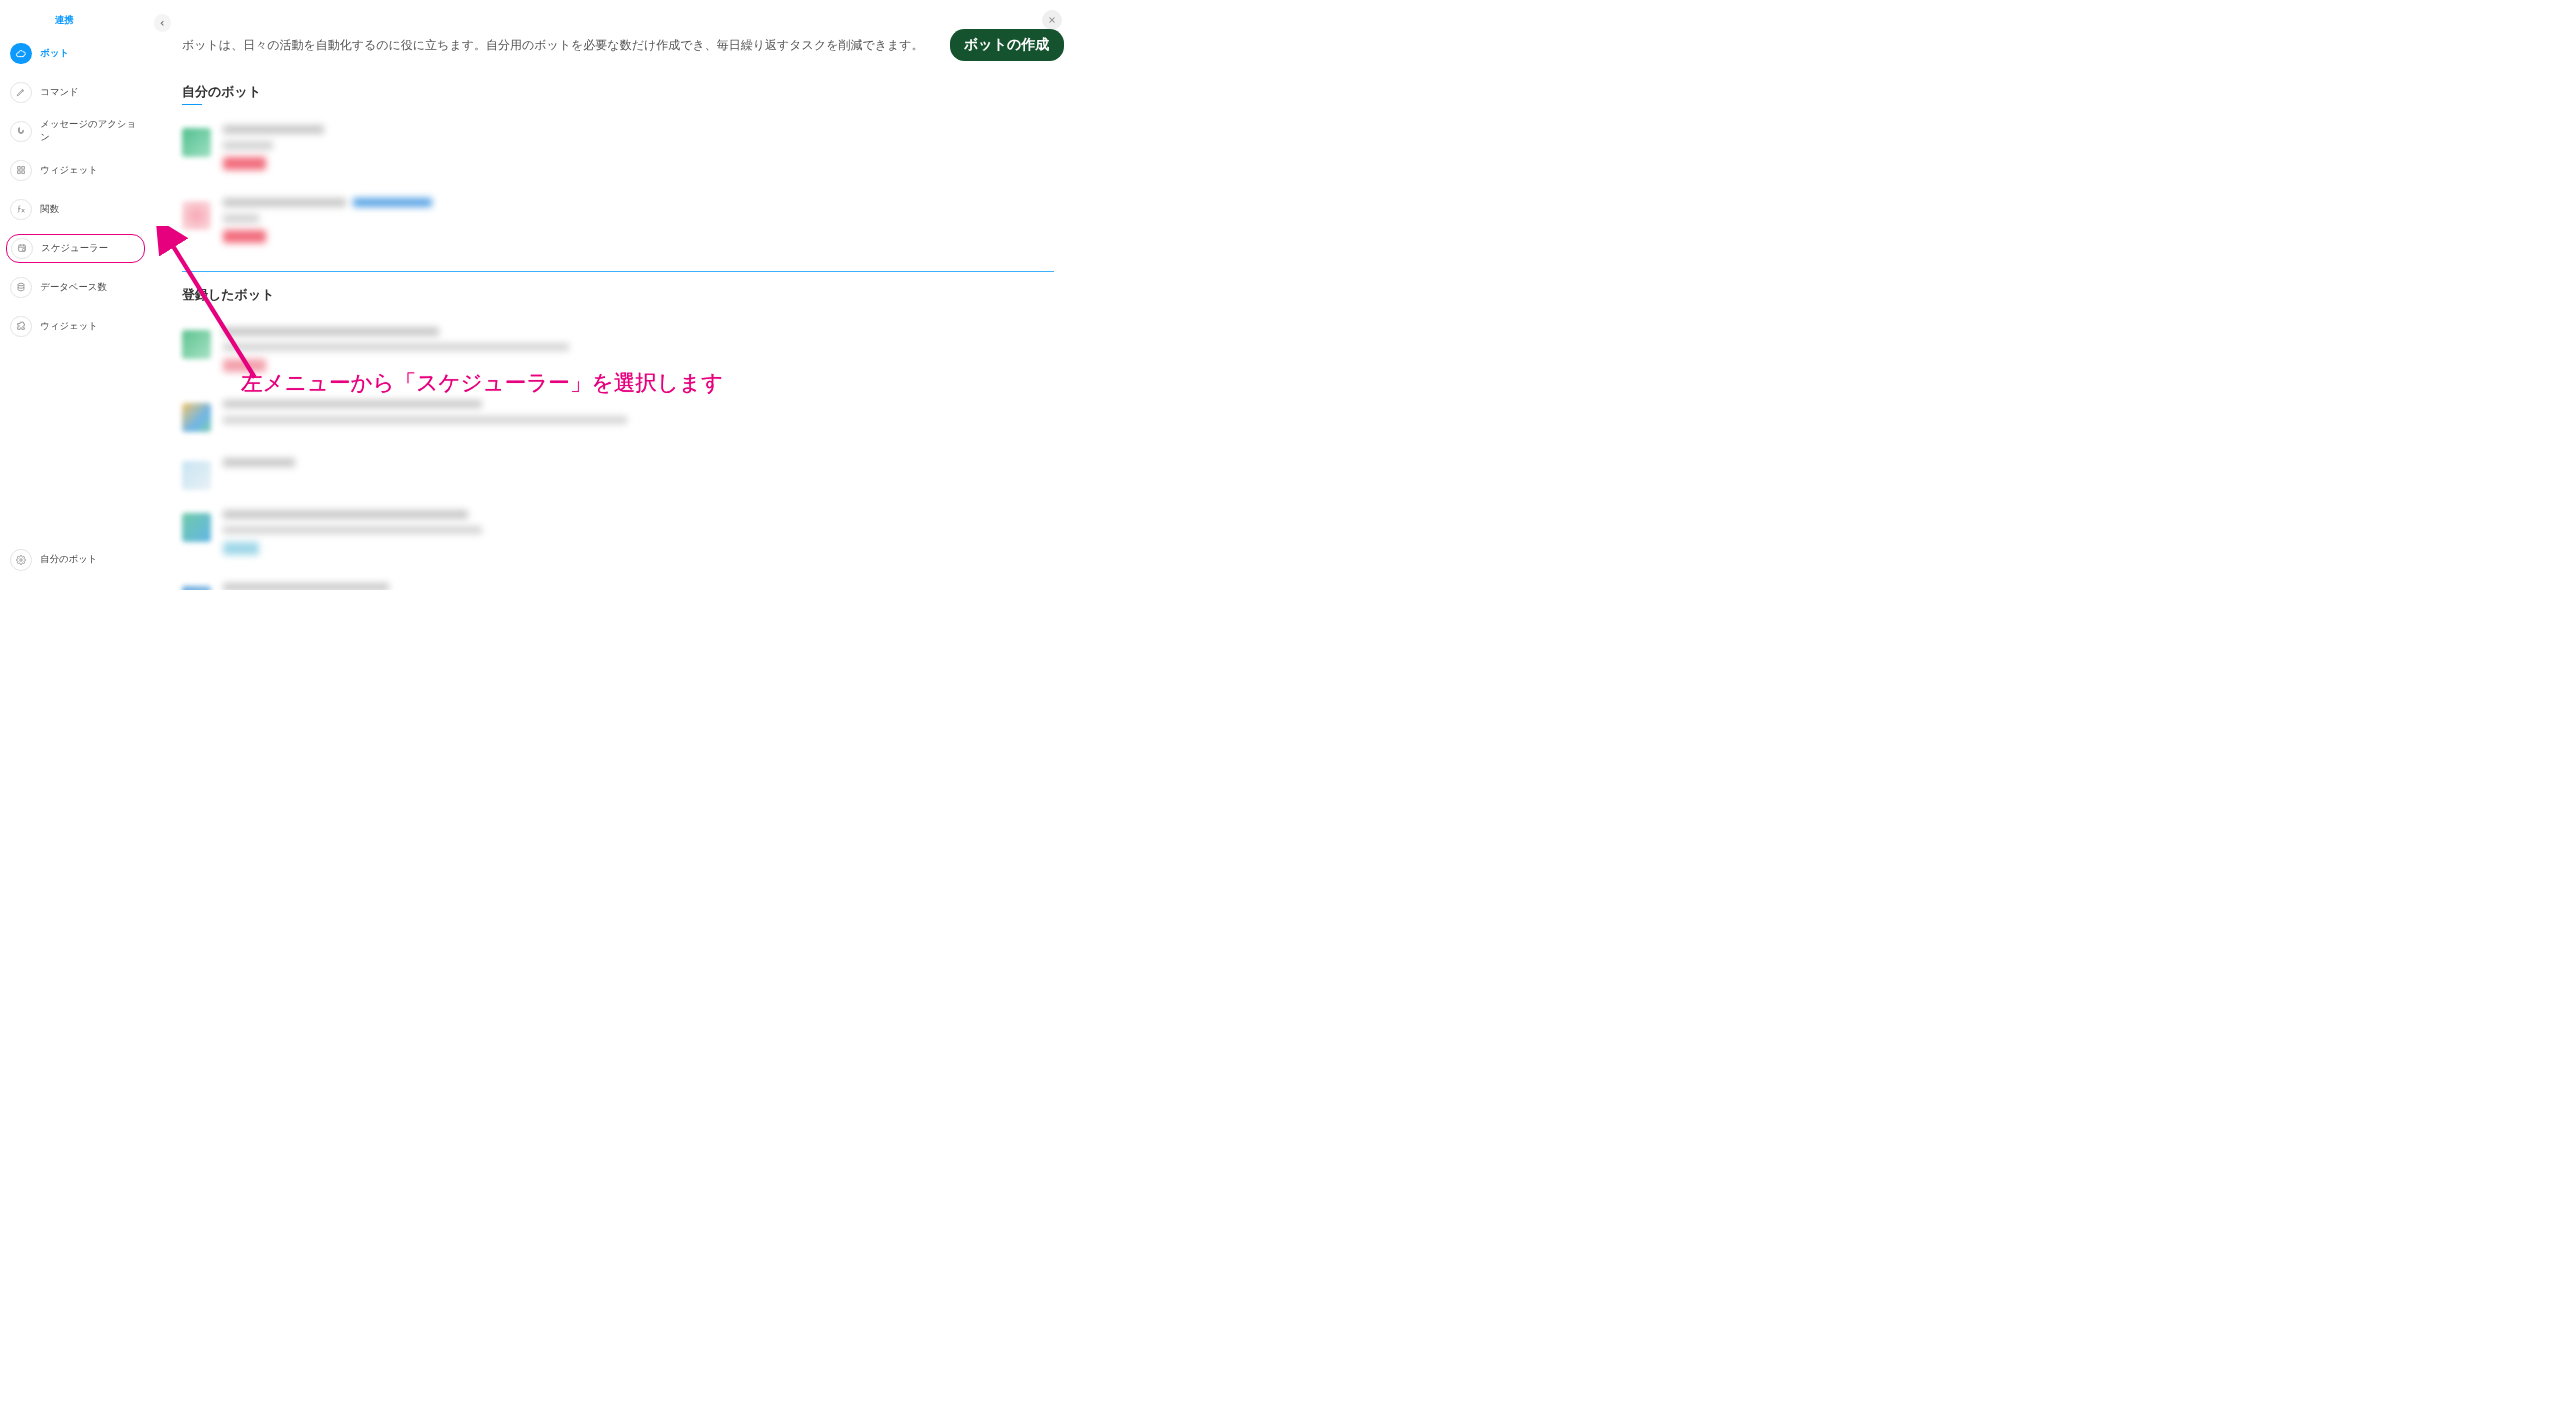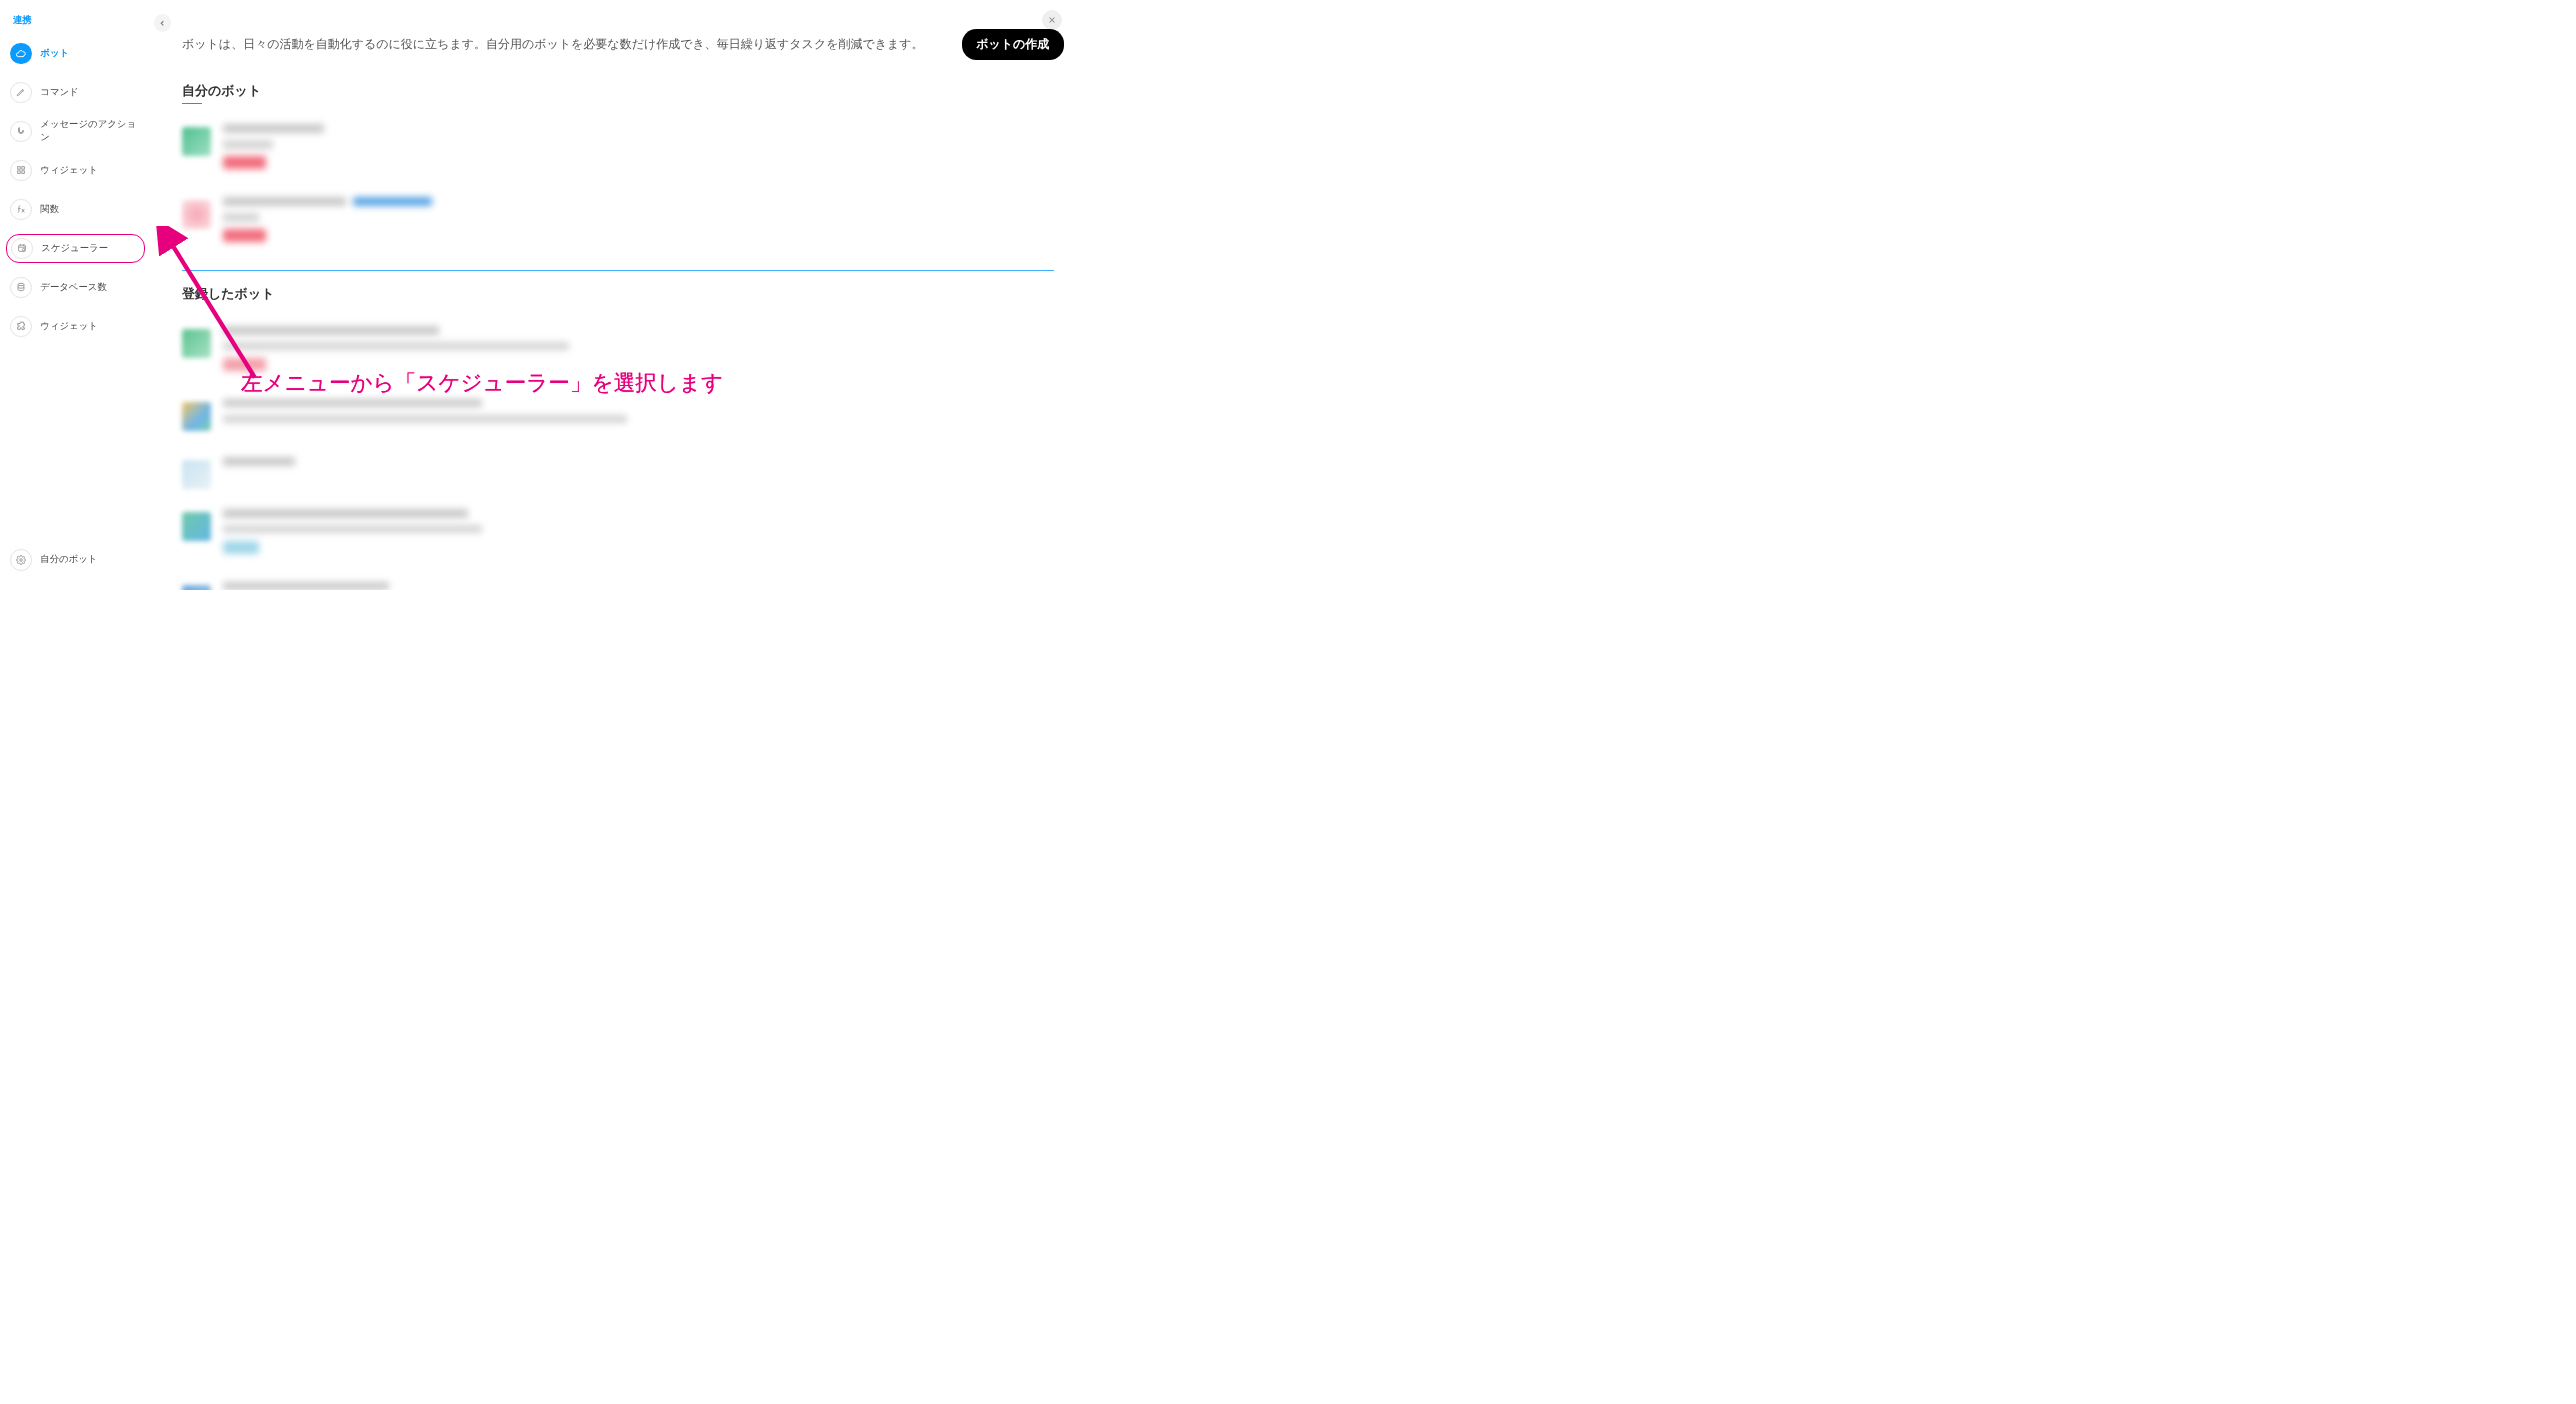--- a/index.html
+++ b/index.html
@@ -1,34 +1,34 @@
 <!DOCTYPE html>
 <html style="font-size:11.5px"><head>
 <meta charset="utf-8">
 <style>
 * { margin: 0; padding: 0; box-sizing: border-box; }
 body { font-family: -apple-system, "Hiragino Sans", "Hiragino Kaku Gothic ProN", Meiryo, sans-serif; color: #333; background: #fff; width: 1081px; height: 590px; position: relative; overflow: hidden; }
 
 .sidebar { position: absolute; left: 0; top: 0; bottom: 0; width: 151px; padding: 5.8px 5.8px 0 5.8px; display: flex; flex-direction: column; }
-.sidebar-header { color: #0d9aff; font-size: 9.4px; font-weight: 600; padding: 8.6px 7.2px 11.5px 7.2px; }
+.sidebar-header { color: #0d9aff; font-size: 9.4px; font-weight: 600; padding: 8.6px 7.2px 11.5px 7.2px; margin-left: 42px; }
 .sidebar-item { display: flex; align-items: center; gap: 8.6px; padding: 5.8px 4.3px; border-radius: 4.3px; cursor: pointer; margin-bottom: 10px; height: 29px; }
 .sidebar-item .icon-circle { width: 21.6px; height: 21.6px; border-radius: 50%; display: flex; align-items: center; justify-content: center; flex-shrink: 0; }
 .sidebar-item .icon-circle.outline { border: 0.7px solid #e3e3e3; color: #8a8a8a; }
 .sidebar-item .icon-circle.filled { background: #0d9aff; color: #fff; }
 .sidebar-item .label { font-size: 9.4px; color: #444; }
 .sidebar-item.active .label { color: #0d9aff; font-weight: 600; }
 .sidebar-item.highlighted { border: 1.4px solid #e6007e; border-radius: 13px; }
 .sidebar-bottom { margin-top: auto; margin-bottom: 5.8px; }
 
 .back-chev { position: absolute; left: 154px; top: 14.4px; width: 17.3px; height: 17.3px; border-radius: 50%; background: #f4f4f4; display: flex; align-items: center; justify-content: center; color: #777; cursor: pointer; }
 
 .main { position: absolute; left: 182px; right: 0; top: 0; bottom: 0; padding: 29px 17.3px 0 0; }
 .intro-row { display: flex; align-items: center; justify-content: space-between; margin-bottom: 21.6px; }
 .intro-text { font-size: 12px; color: #555; }
-.create-btn { background: #000000; color: #fff; border: none; border-radius: 14.4px; padding: 7.2px 14.4px; font-size: 12px; font-weight: 600; cursor: pointer; }
+.create-btn { background: #14532d; color: #fff; border: none; border-radius: 14.4px; padding: 7.2px 14.4px; font-size: 14px; font-weight: 600; cursor: pointer; }
 
 .section-title { font-size: 13px; font-weight: 700; color: #333; margin: 10px 0 2.9px 0; }
 .section-underline { width: 20px; height: 1.4px; background: #0d9aff; margin-bottom: 13px; }
 
 .bot-list { margin-bottom: 7.2px; }
 .bot-row { display: flex; align-items: flex-start; gap: 11.5px; padding: 7.2px 0 19px 0; }
 .bot-avatar { width: 29px; height: 29px; border-radius: 2.9px; margin-top: 2.9px; flex-shrink: 0; filter: blur(2.9px); }
 .bot-content { flex: 1; }
 .blur-line { height: 8.6px; border-radius: 1.4px; filter: blur(3.6px); margin-bottom: 7.2px; }
 .blur-pill { height: 13px; border-radius: 2.2px; filter: blur(3.6px); display: inline-block; }

